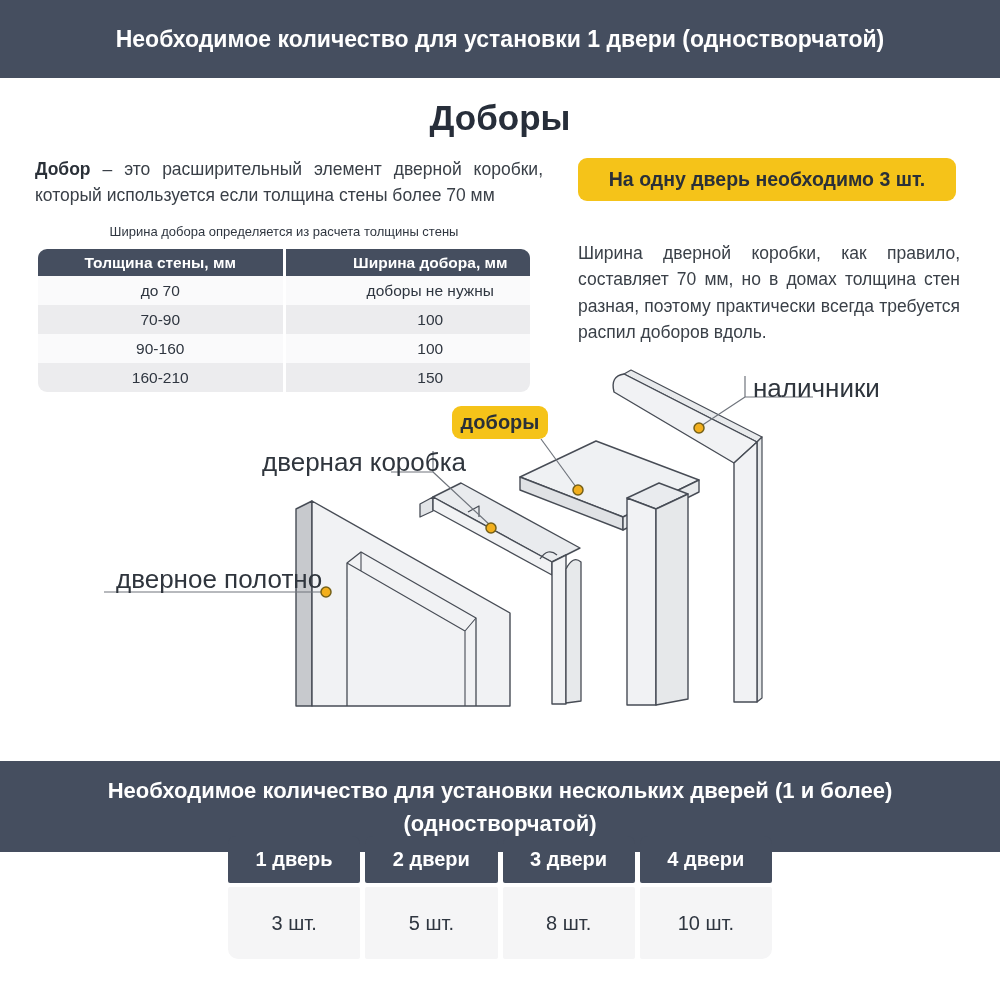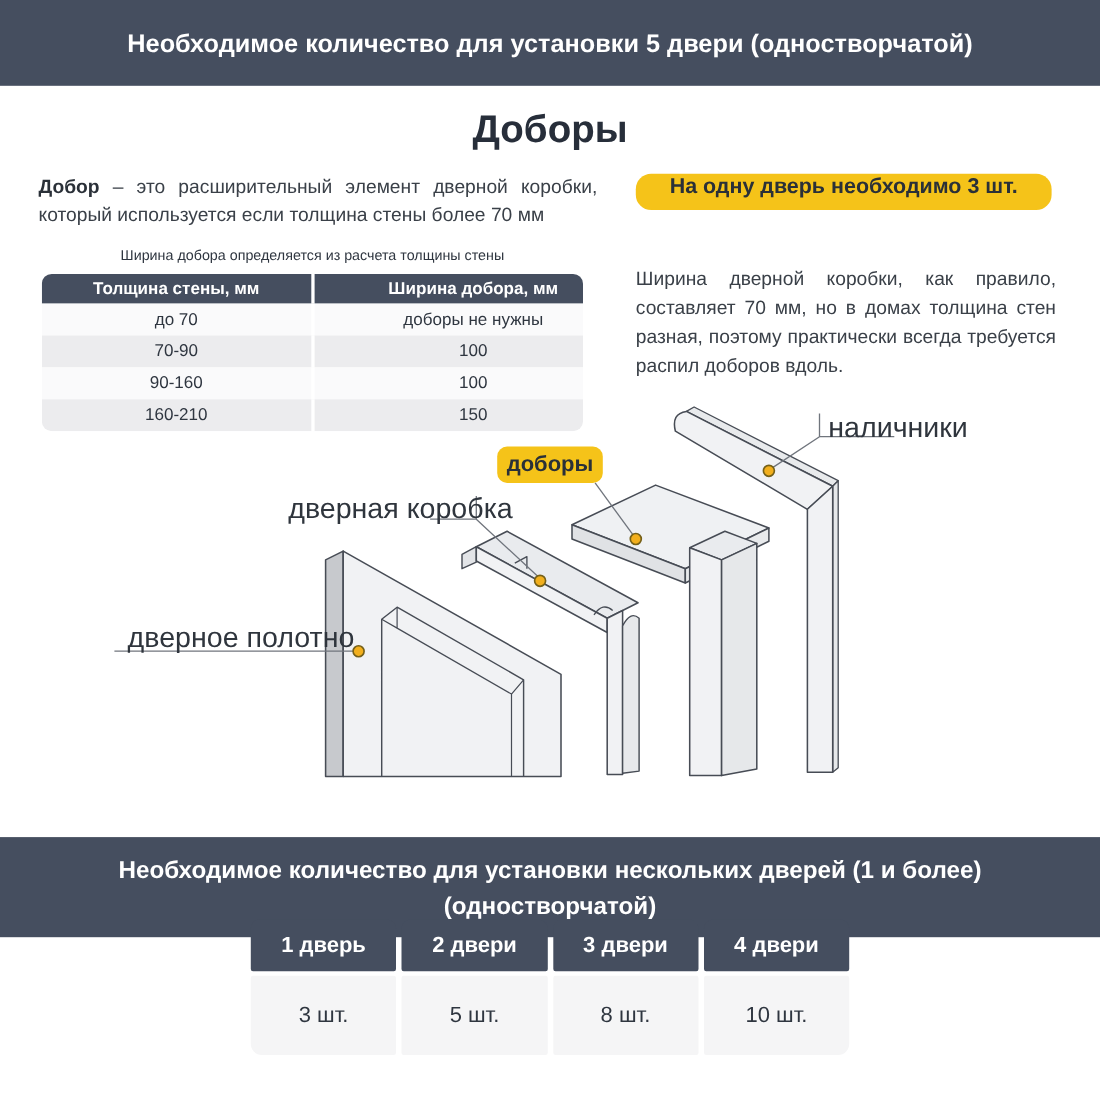--- a/index.html
+++ b/index.html
@@ -21,22 +21,22 @@
         font-size:13px;color:#2F3640;}
 
   .width-table{position:absolute;left:38px;top:249px;width:492px;border-collapse:collapse;
         border-radius:9px;overflow:hidden;font-size:15.5px;}
   .width-table th{background:#454E5F;color:#ffffff;font-weight:bold;height:25px;width:50%;margin-left:8px;}
   .width-table td{text-align:center;height:27px;color:#2F3640;}
   .width-table td.sep,.width-table th.sep{border-left:3px solid #ffffff;padding-left:46px;}
   .width-table tr.odd td{background:#FAFAFB;}
   .width-table tr.even td{background:#ECECEE;}
 
-  .highlight-badge{position:absolute;left:578px;top:158px;width:378px;height:33px;
-        background:#F5C319;border-radius:14px;display:flex;align-items:flex-start;justify-content:center;}
+  .highlight-badge{position:absolute;left:578px;top:158px;width:378px;height:43px;
+        background:#F5C319;border-radius:9px;display:flex;align-items:center;justify-content:center;}
   .highlight-badge span{font-weight:bold;font-size:19.5px;color:#2A3038;}
 
   .note{position:absolute;left:578px;top:240px;width:382px;font-size:17.5px;
         line-height:1.5;text-align:justify;margin:0;}
 
   .diagram-svg{position:absolute;left:0;top:0;width:1000px;height:1000px;pointer-events:none;}
 
   .diagram-label{position:absolute;font-size:26px;color:#2F353D;white-space:nowrap;}
   .lbl-polotno{left:116px;top:564px;}
   .lbl-korobka{left:262px;top:447px;width:170px;text-align:right;}
@@ -57,21 +57,21 @@
         display:flex;align-items:center;justify-content:center;}
   .qty-col:first-child .qty-value{border-radius:2px 2px 2px 10px;}
   .qty-col:last-child .qty-value{border-radius:2px 2px 10px 2px;}
 </style>
 </head>
 <body>
 
 <div class="page">
 
   <div class="top-banner">
-    <span>Необходимое количество для установки 5 двери (одностворчатой)</span>
+    <span>Необходимое количество для установки 1 двери (одностворчатой)</span>
   </div>
 
   <div class="page-title">Доборы</div>
 
   <p class="intro"><b>Добор</b> <span>– это расширительный элемент дверной коробки, который используется если толщина стены более 70 мм</span></p>
 
   <div class="width-table-caption">Ширина добора определяется из расчета толщины стены</div>
 
   <table class="width-table">
     <thead>

